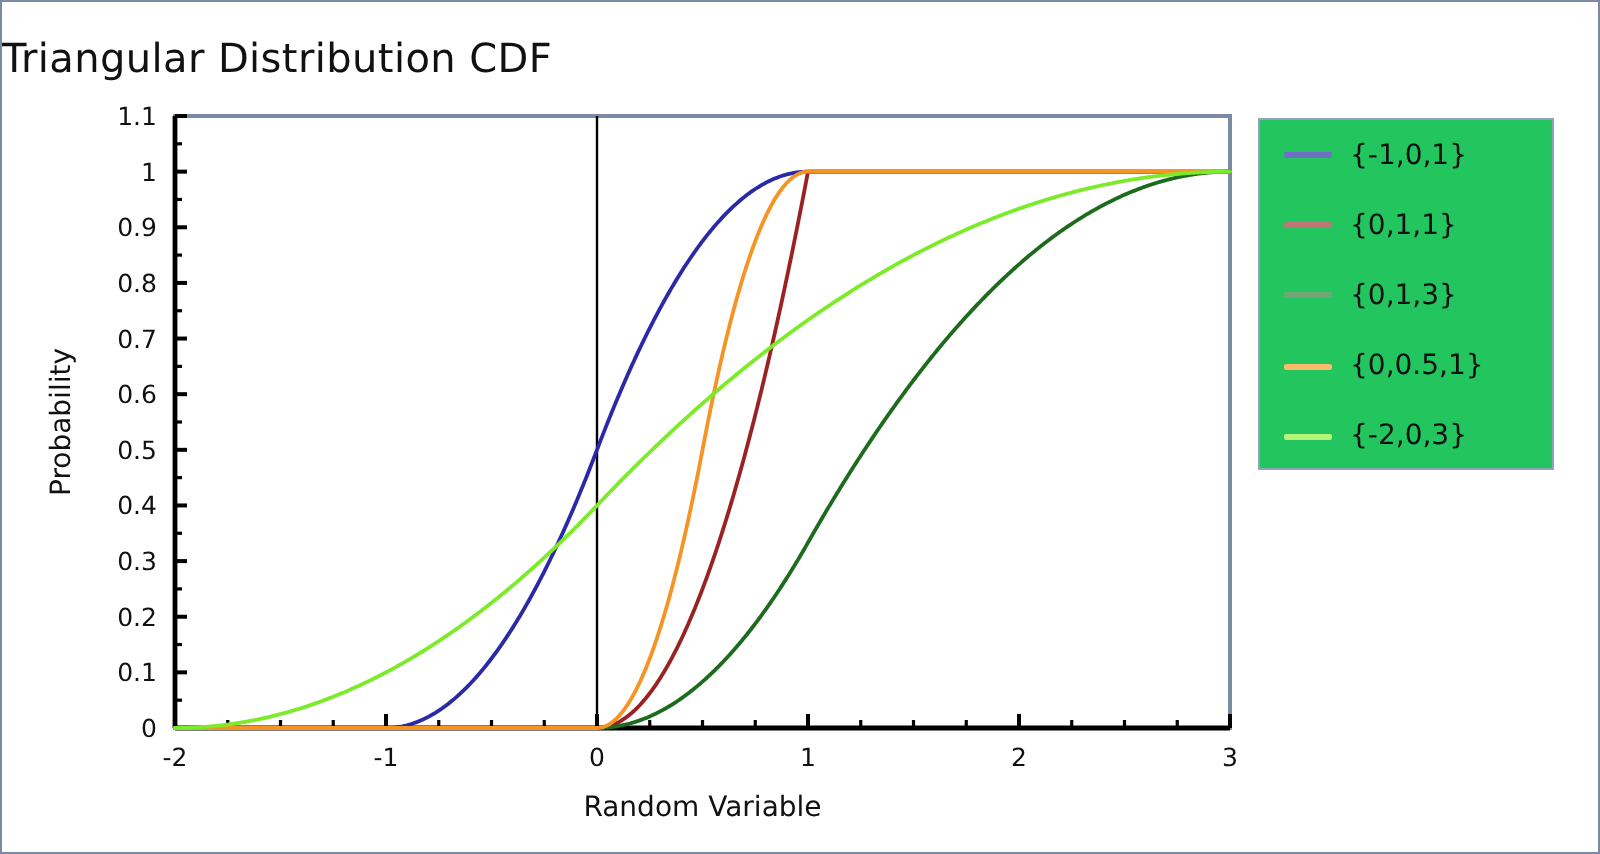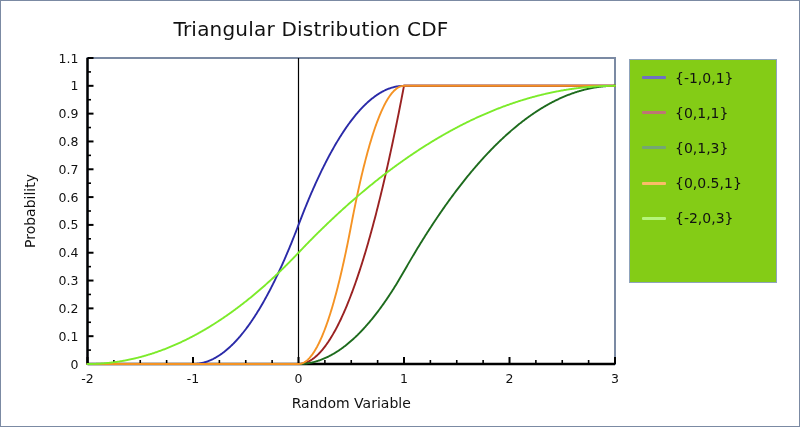--- a/index.html
+++ b/index.html
@@ -17,21 +17,20 @@
     background: #ffffff;
     box-sizing: border-box;
     border: 1px solid #7b8aa3;
     overflow: hidden;
   }
   #chart-title {
     position: absolute;
     left: 0;
     top: 16px;
     width: 620px;
-    text-align: center;
     font-size: 20px;
     color: #111111;
     letter-spacing: 0.2px;
   }
   #plot-svg {
     position: absolute;
     left: 0;
     top: 0;
   }
   .axis-tick-label {
@@ -42,23 +41,23 @@
   .axis-title {
     font-size: 14px;
     fill: #111111;
     font-family: "DejaVu Sans", sans-serif;
   }
   #legend-box {
     position: absolute;
     left: 628px;
     top: 58px;
     width: 148px;
-    height: 224px;
+    height: 176px;
     border: 1px solid #8fa3bb;
-    background: #84cc16;
+    background: #22c55e;
     box-sizing: border-box;
   }
   .legend-row {
     display: flex;
     align-items: center;
     height: 35.2px;
     padding-left: 12px;
     box-sizing: border-box;
   }
   .legend-swatch {

